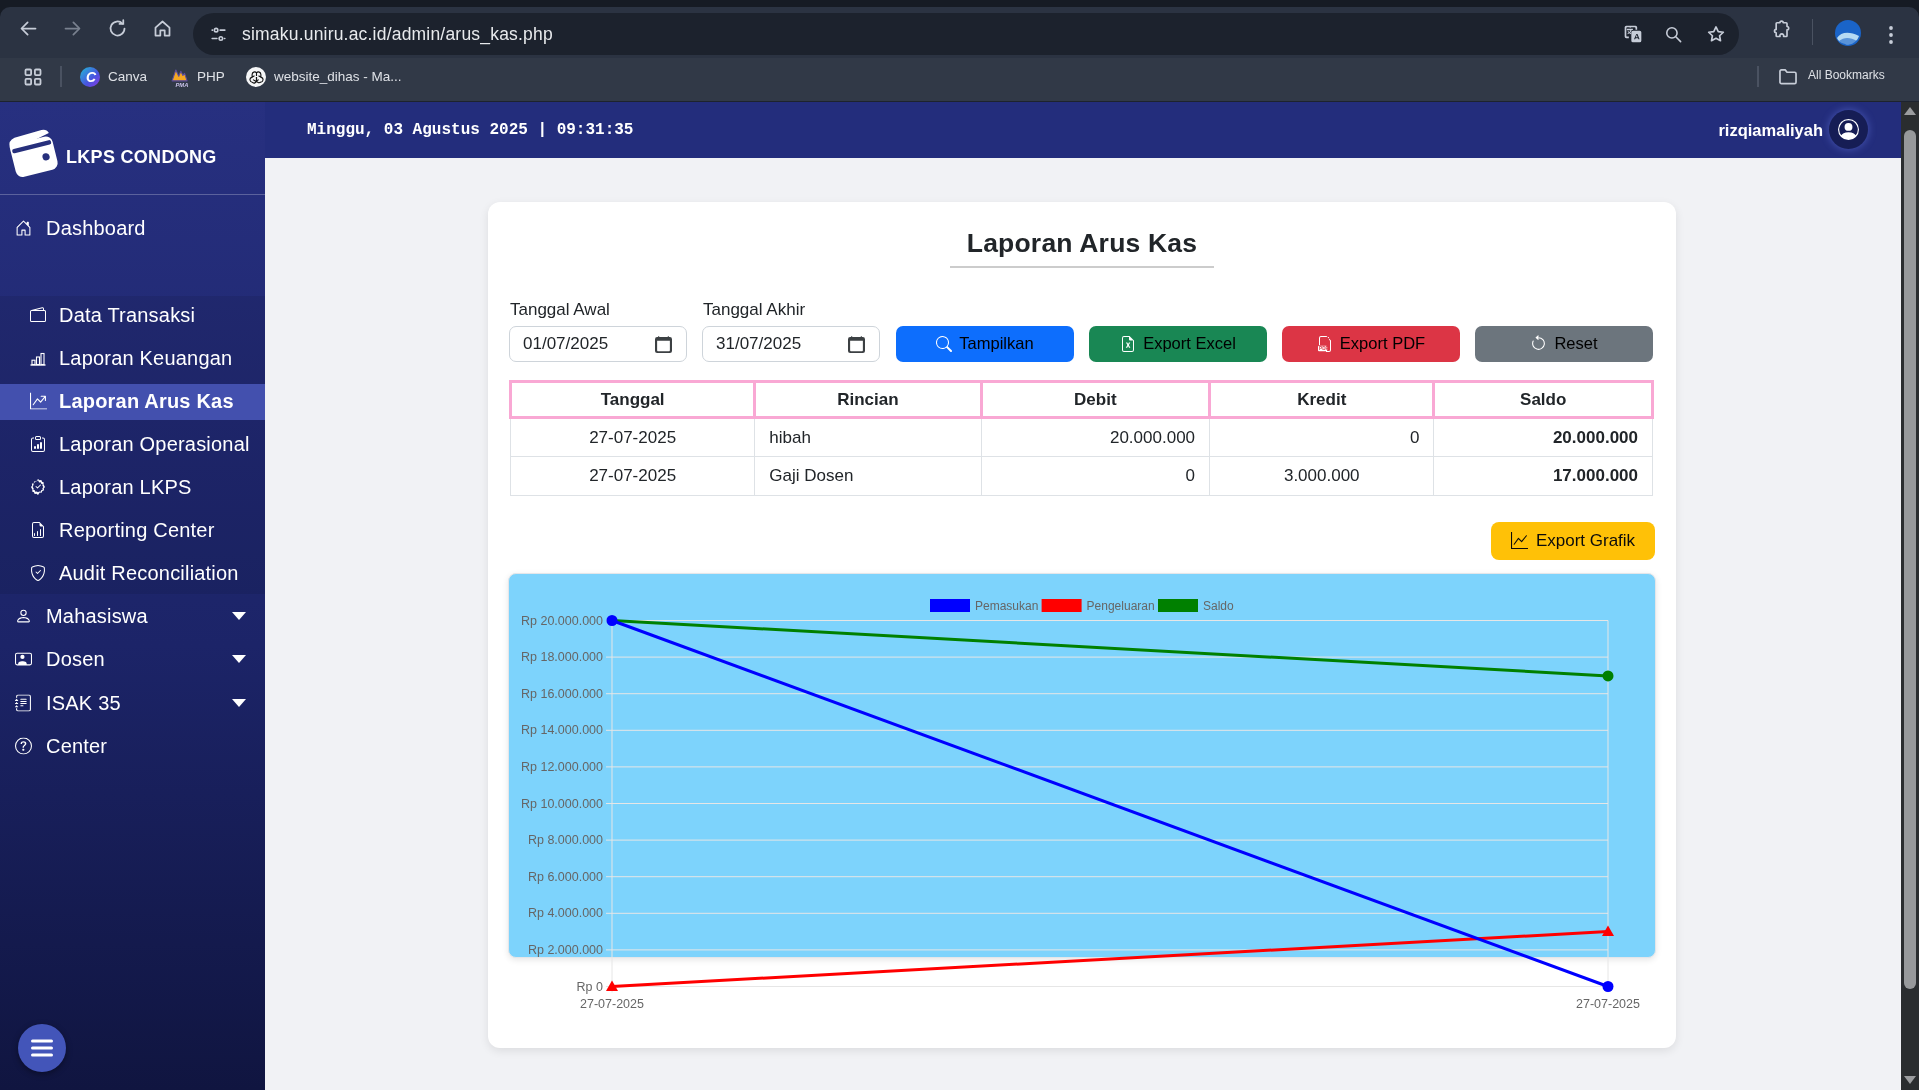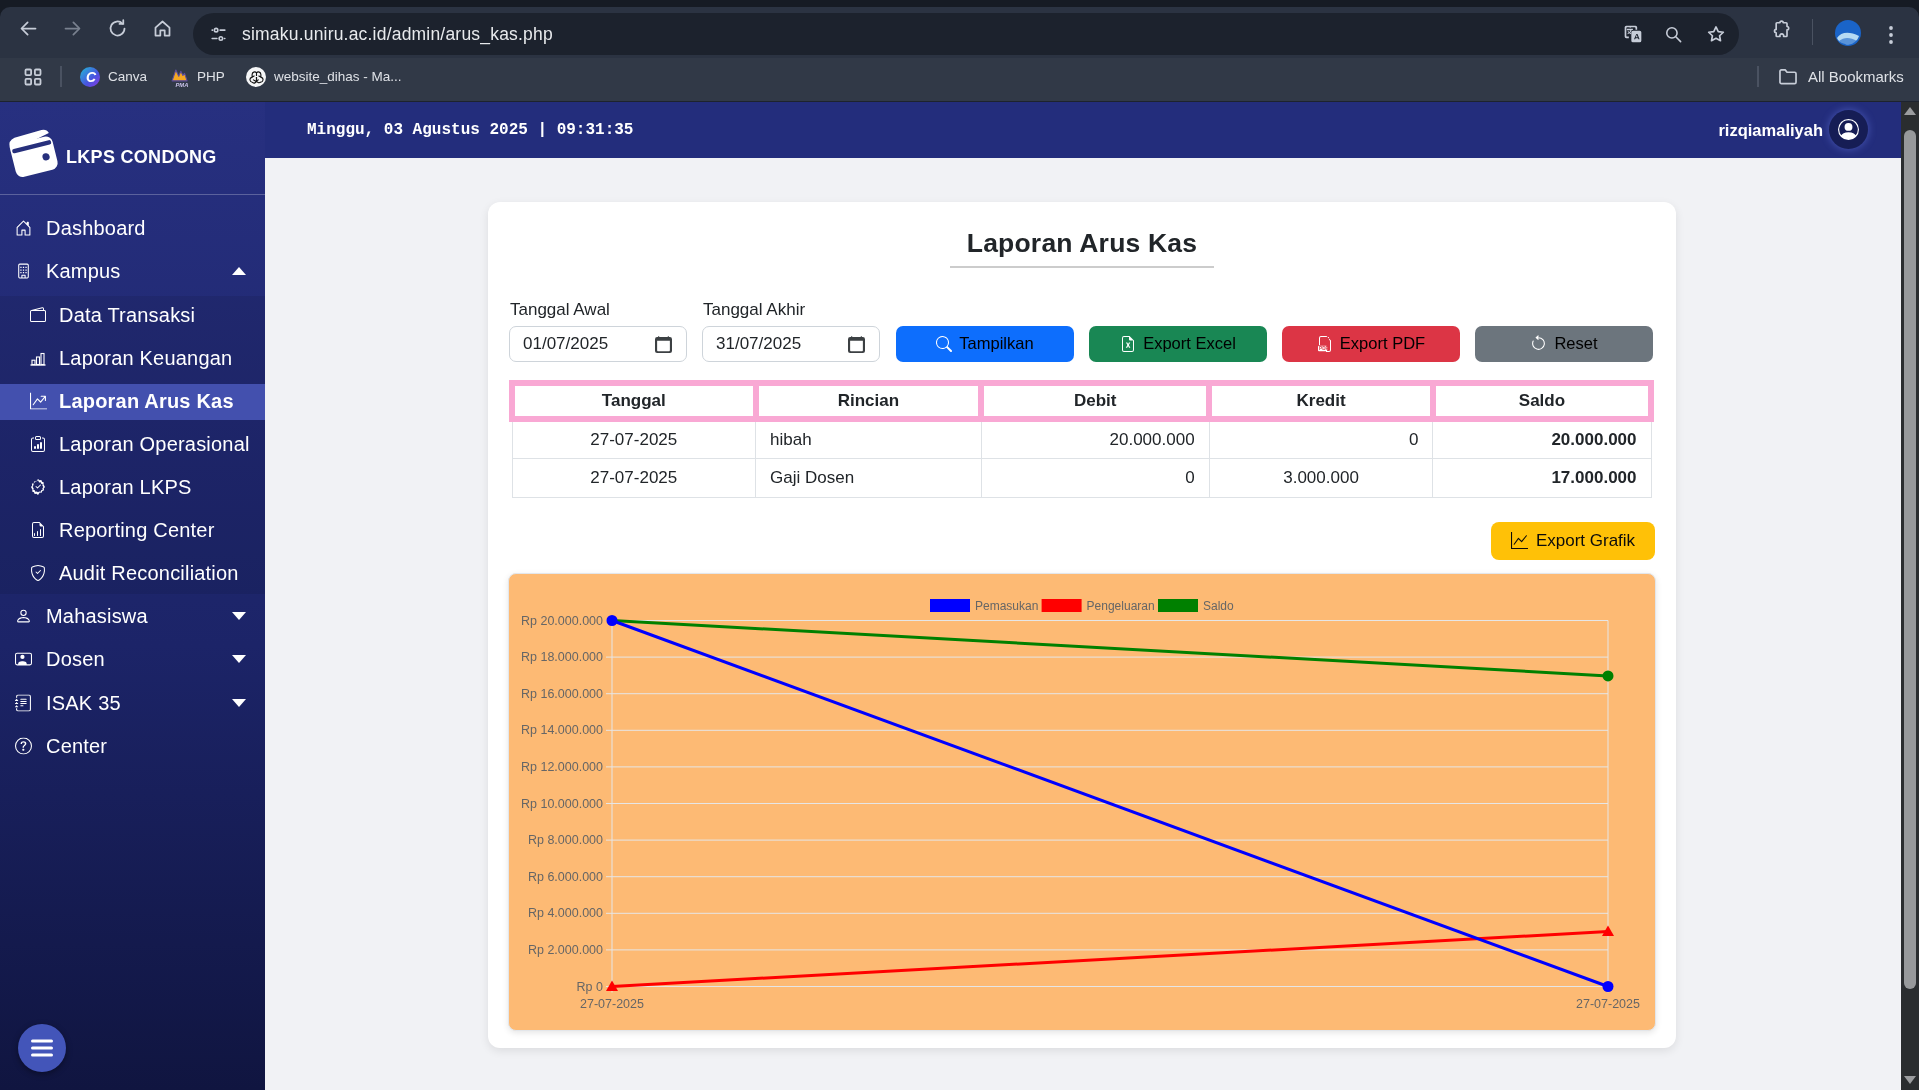--- a/index.html
+++ b/index.html
@@ -41,25 +41,25 @@
   #title { position:absolute; top:26px; left:0; width:100%; text-align:center; font-size:26.5px; font-weight:bold; color:#212529; letter-spacing:0.2px; }
   #title-line { position:absolute; top:64px; left:462px; width:264px; border-top:2px solid #ccc; }
 
   .flabel { position:absolute; top:98px; font-size:17px; color:#212529; }
   .dinput { position:absolute; top:124px; width:178px; height:36px; border:1px solid #ced4da; border-radius:7px; background:#fff; font-size:17px; color:#212529; }
   .dinput .val { position:absolute; left:13px; top:7px; }
   .btn { position:absolute; top:124px; width:178px; height:36px; border-radius:7px; color:#000000; font-size:16.5px; text-align:center; line-height:35px; font-weight:400; }
   .btn svg { vertical-align:-3px; margin-right:7px; }
 
   table#tbl { position:absolute; left:21px; top:178px; width:1145px; border-collapse:collapse; font-size:17px; color:#212529; }
-  #tbl th { border:6px solid #f9a8d4; font-weight:bold; text-align:center; height:36px; padding:0 12px; }
+  #tbl th { border:3px solid #f9a8d4; font-weight:bold; text-align:center; height:36px; padding:0 12px; }
   #tbl td { border:1px solid #dee2e6; height:39px; padding:0 14px; }
 
   #btn-grafik { position:absolute; left:1003px; top:320px; width:164px; height:38px; background:#ffc107; border-radius:8px; color:#0c0c0c; font-size:17px; text-align:center; line-height:38px; }
-  #chartbox { position:absolute; left:20px; top:371px; width:1148px; height:458px; background:#fdba74; border:1px solid #e3e6ea; border-radius:8px; box-shadow:0 2px 6px rgba(0,0,0,0.10); }
+  #chartbox { position:absolute; left:20px; top:371px; width:1148px; height:385px; background:#7dd3fc; border:1px solid #e3e6ea; border-radius:8px; box-shadow:0 2px 6px rgba(0,0,0,0.10); }
 
   
   #scrollbar { position:absolute; top:102px; left:1901px; width:18px; height:988px; background:#2a2d2f; }
   #sthumb { position:absolute; left:3px; top:28px; width:12px; height:859px; background:#97999b; border-radius:6px; }
 </style>
 </head>
 <body>
 
 <div id="chrome">
   <div id="toolbar">
@@ -153,21 +153,21 @@
       <svg class="abs" style="left:3px;top:3px" width="15" height="15" viewBox="0 0 24 24" fill="none" stroke="#111" stroke-width="2">
           <path d="M12 4.5a4 4 0 0 1 7 2.6v5.4M12 4.5a4 4 0 0 0-7 2.6v5.4m7-8v5m6.9 9.5a4 4 0 0 1-7-2.6V11m7 8.5a4 4 0 0 0 1-7.7l-4.7-2.7M5.1 19.5a4 4 0 0 0 7-2.6V11m-7 8.5a4 4 0 0 1-1-7.7l4.7-2.7m-2.4 6.3 4.6 2.6 4.6-2.6" stroke-width="1.8"></path>
         </svg>
     </div>
     <span class="bktext abs" style="left:274px;top:11px">website_dihas - Ma...</span>
 
     <div class="cicon" style="left:1757px;top:8px;width:2px;height:21px;background:#4a5261"></div>
     <svg class="cicon" style="left:1778px;top:10px" width="20" height="17" viewBox="0 0 20 18" fill="none" stroke="#c7cdd8" stroke-width="1.8" stroke-linejoin="round">
         <path d="M1.5 3.5a1.5 1.5 0 0 1 1.5-1.5h4l2 2.5h8a1.5 1.5 0 0 1 1.5 1.5v9a1.5 1.5 0 0 1-1.5 1.5H3a1.5 1.5 0 0 1-1.5-1.5z"></path>
       </svg>
-    <span class="bktext abs" style="left:1808px;top:10px;font-size:15px">All Bookmarks</span>
+    <span class="bktext abs" style="left:1808px;top:10px;font-size:12px">All Bookmarks</span>
   </div>
 </div>
 
 <div id="sidebar">
   <div id="submenu-bg"></div>
   <div id="active-item"></div>
   <div id="sb-divider"></div>
 
   <svg class="abs" style="left:2px;top:18px" width="60" height="60" viewBox="0 0 60 60">
     <g transform="rotate(-14 30 30)" fill="#fff">
@@ -179,28 +179,20 @@
   </svg>
   <div class="abs" style="left:66px;top:45px;font-size:18px;font-weight:bold;color:#fff;letter-spacing:0.3px">LKPS CONDONG</div>
 
   <div class="nav-item" style="top:110px">
     <svg style="left:15px" width="17" height="17" viewBox="0 0 16 16" fill="#fff">
         <path d="M8.354 1.146a.5.5 0 0 0-.708 0l-6 6A.5.5 0 0 0 1.5 7.5v7a.5.5 0 0 0 .5.5h4.5a.5.5 0 0 0 .5-.5v-4h2v4a.5.5 0 0 0 .5.5H14a.5.5 0 0 0 .5-.5v-7a.5.5 0 0 0-.146-.354L13 5.793V2.5a.5.5 0 0 0-.5-.5h-1a.5.5 0 0 0-.5.5v1.293zM2.5 14V7.707l5.5-5.5 5.5 5.5V14H10v-4a.5.5 0 0 0-.5-.5h-3a.5.5 0 0 0-.5.5v4z"></path>
       </svg>
     <span class="txt">Dashboard</span>
   </div>
 
-  <div class="nav-item" style="top:153px">
-    <svg style="left:15px" width="17" height="17" viewBox="0 0 16 16" fill="#fff">
-        <path d="M3 2.5A1.5 1.5 0 0 1 4.5 1h7A1.5 1.5 0 0 1 13 2.5v11A1.5 1.5 0 0 1 11.5 15h-7A1.5 1.5 0 0 1 3 13.5zm1.5-.5a.5.5 0 0 0-.5.5v11a.5.5 0 0 0 .5.5H6v-2a.5.5 0 0 1 .5-.5h3a.5.5 0 0 1 .5.5v2h1.5a.5.5 0 0 0 .5-.5v-11a.5.5 0 0 0-.5-.5zM7 14h2v-1.5H7z"></path>
-        <path d="M5 4h1.2v1.2H5zm2.4 0h1.2v1.2H7.4zm2.4 0H11v1.2H9.8zM5 6.5h1.2v1.2H5zm2.4 0h1.2v1.2H7.4zm2.4 0H11v1.2H9.8zM5 9h1.2v1.2H5zm2.4 0h1.2v1.2H7.4zM9.8 9H11v1.2H9.8z"></path>
-      </svg>
-    <span class="txt">Kampus</span>
-    <span class="caret up"></span>
-  </div>
 
   <div class="nav-item" style="top:197px">
     <svg style="left:30px" width="16" height="16" viewBox="0 0 16 16" fill="#fff">
         <path d="M12.136.326A1.5 1.5 0 0 1 14 1.78V3h.5A1.5 1.5 0 0 1 16 4.5v9a1.5 1.5 0 0 1-1.5 1.5h-13A1.5 1.5 0 0 1 0 13.5v-9a1.5 1.5 0 0 1 1.432-1.499zM5.562 3H13V1.78a.5.5 0 0 0-.621-.484zM1.5 4a.5.5 0 0 0-.5.5v9a.5.5 0 0 0 .5.5h13a.5.5 0 0 0 .5-.5v-9a.5.5 0 0 0-.5-.5z"></path>
       </svg>
     <span class="txt sub-txt">Data Transaksi</span>
   </div>
 
   <div class="nav-item" style="top:240px">
     <svg style="left:30px" width="16" height="16" viewBox="0 0 16 16" fill="none" stroke="#fff">

